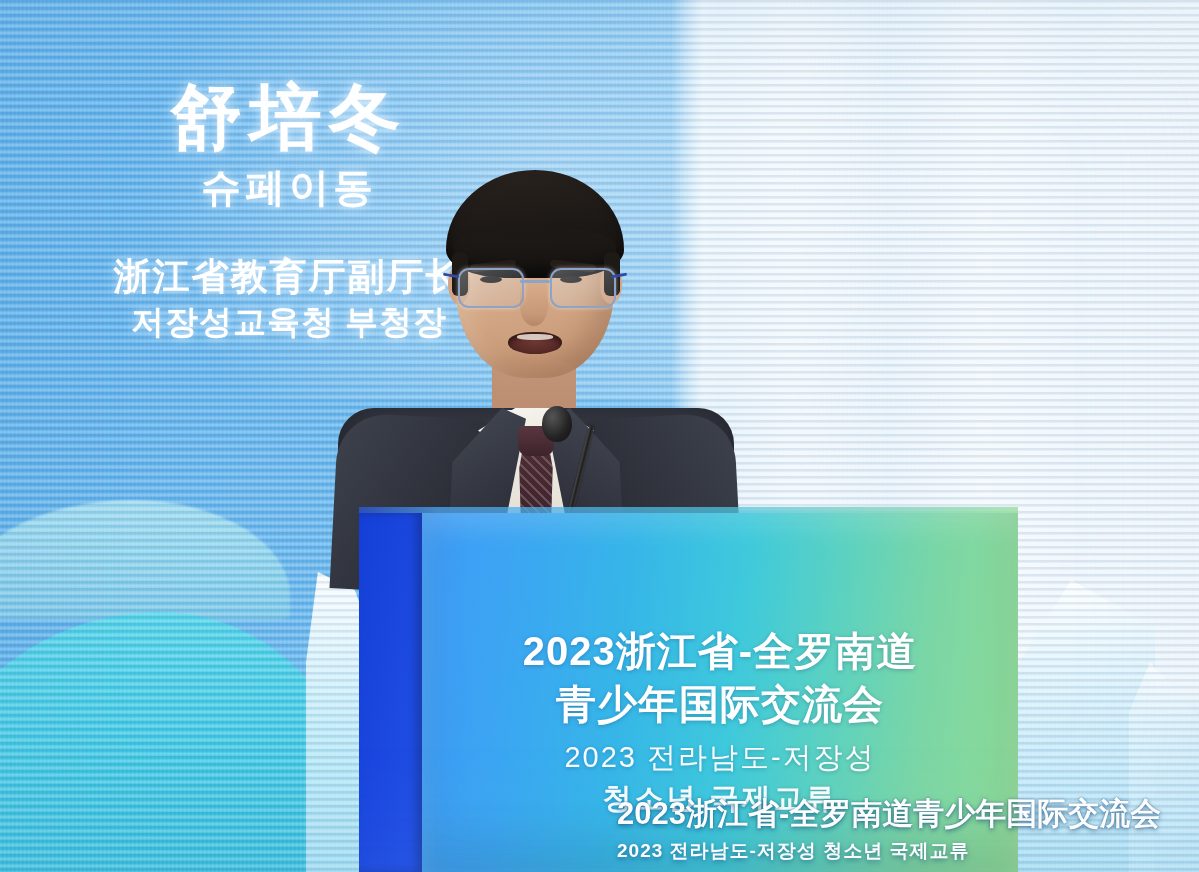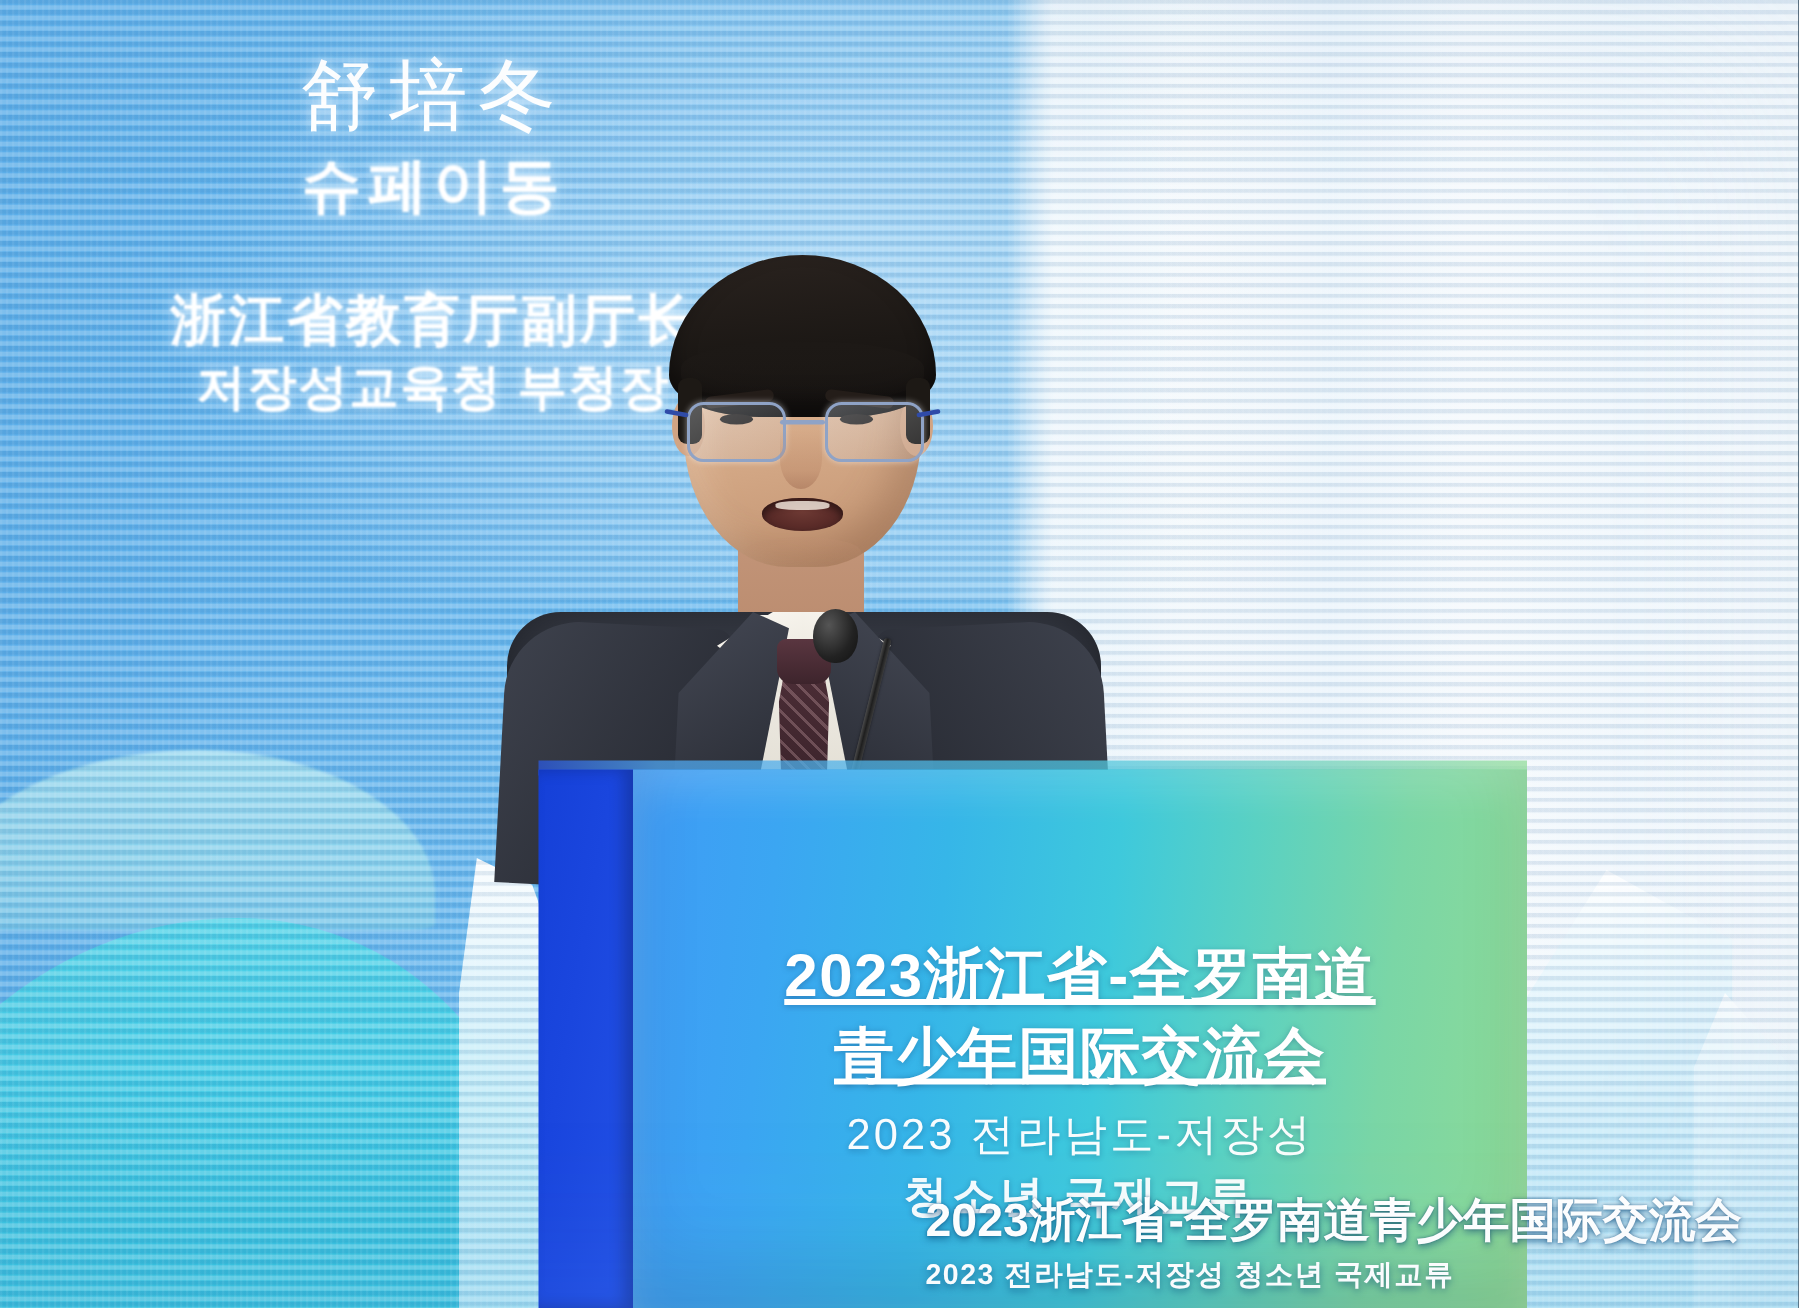--- a/index.html
+++ b/index.html
@@ -134,23 +134,24 @@
   
   .namecard{
     position:absolute;
     left:54px;top:38px;width:470px;
     text-align:center;
     color:#ffffff;
     text-shadow:0 0 8px rgba(255,255,255,.55), 0 0 18px rgba(190,225,250,.45);
     pointer-events:none;
   }
   .nc-cn{
-    font-size:52px;font-weight:400;line-height:1.02;
+    font-size:72px;font-weight:700;line-height:1.02;
     letter-spacing:7px;
     filter:blur(.5px);
+    margin-top:43px;
   }
   .nc-kr{
     font-size:40px;font-weight:700;line-height:1.15;
     letter-spacing:4px;margin-top:10px;
     filter:blur(.6px);
   }
   .nc-title-cn{
     font-size:37px;font-weight:700;line-height:1.12;
     letter-spacing:2px;margin-top:46px;
     filter:blur(.6px);
@@ -344,21 +345,21 @@
     background:linear-gradient(90deg,#2a58df 0%,#4fa6f2 12%,#4ec4e0 55%,#92dc9a 100%);
     opacity:.75;
   }
   .podium-text{
     position:absolute;left:63px;top:112px;width:596px;
     text-align:center;color:#ffffff;
     text-shadow:0 1px 4px rgba(20,60,110,.35);
     pointer-events:none;
   }
   .pt-cn1,.pt-cn2{
-    font-size:40px;font-weight:700;letter-spacing:1px;line-height:1.32;text-decoration:underline;
+    font-size:40px;font-weight:700;letter-spacing:1px;line-height:1.32;
   }
   .pt-kr1{font-size:29px;font-weight:400;letter-spacing:2px;line-height:1.42;margin-top:6px;opacity:.97;}
   .pt-kr2{font-size:29px;font-weight:600;letter-spacing:3px;line-height:1.42;opacity:.95;}
 
   
   .overlay{
     position:absolute;right:0;bottom:8px;width:582px;
     text-align:left;color:#ffffff;pointer-events:none;
   }
   .ov-cn{

